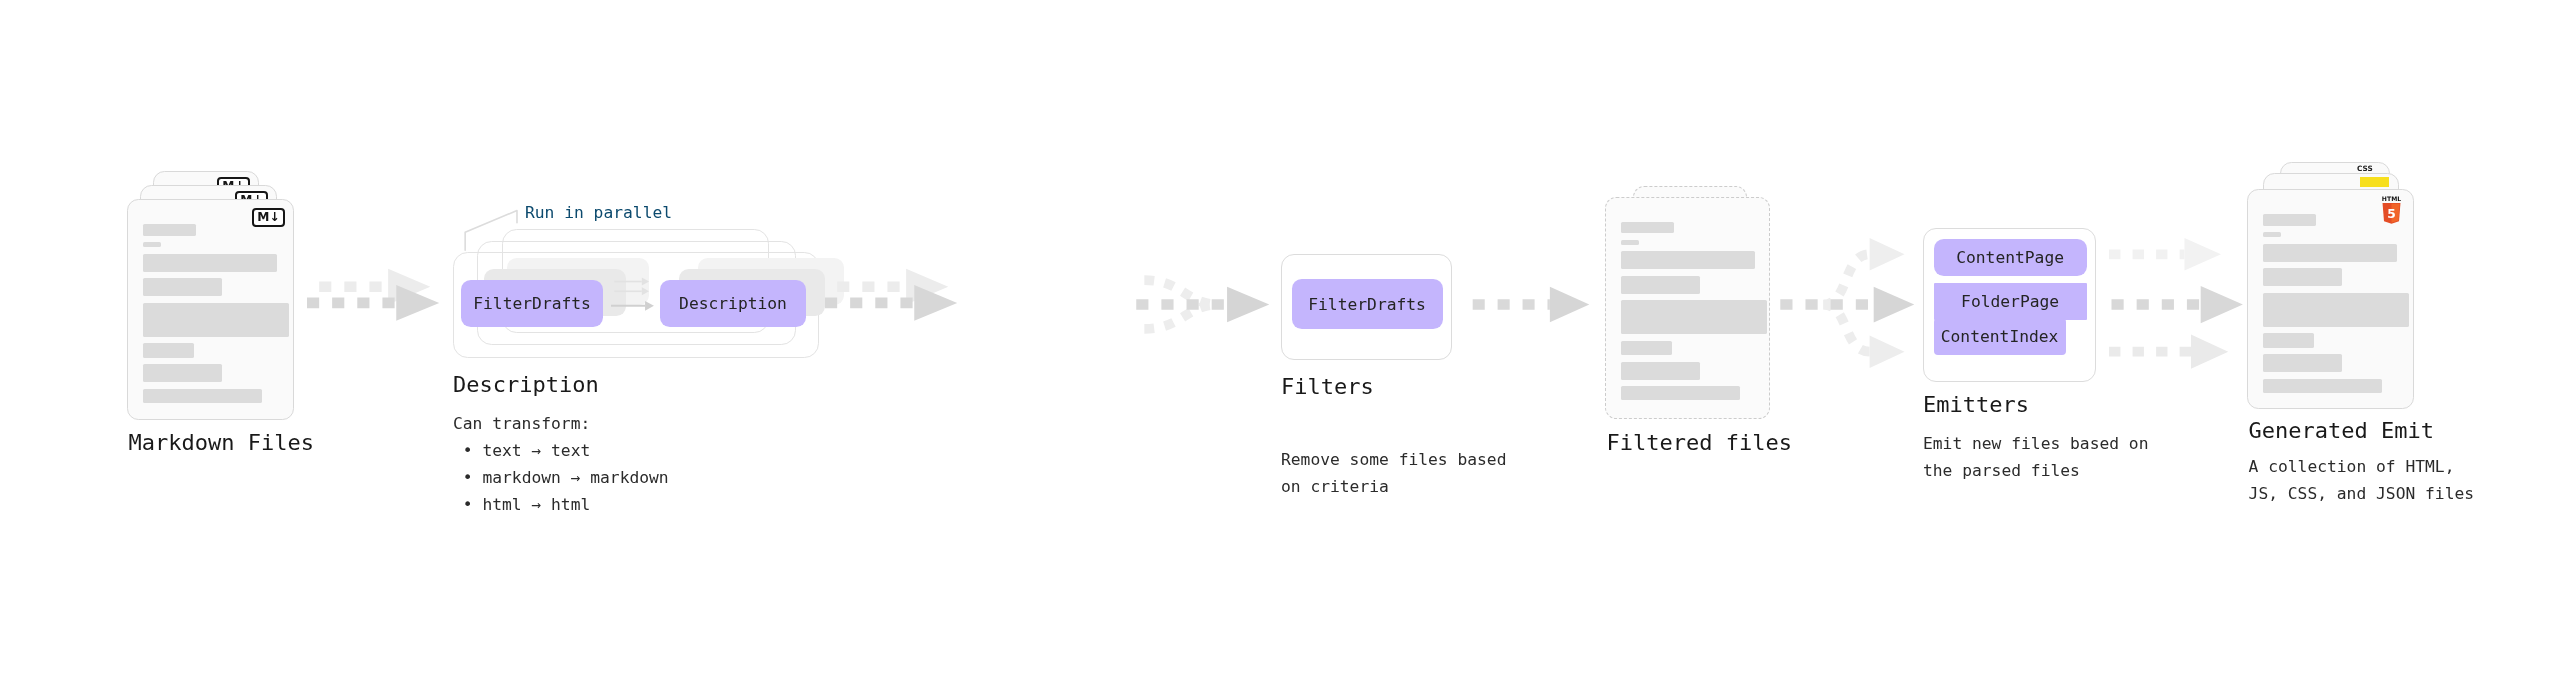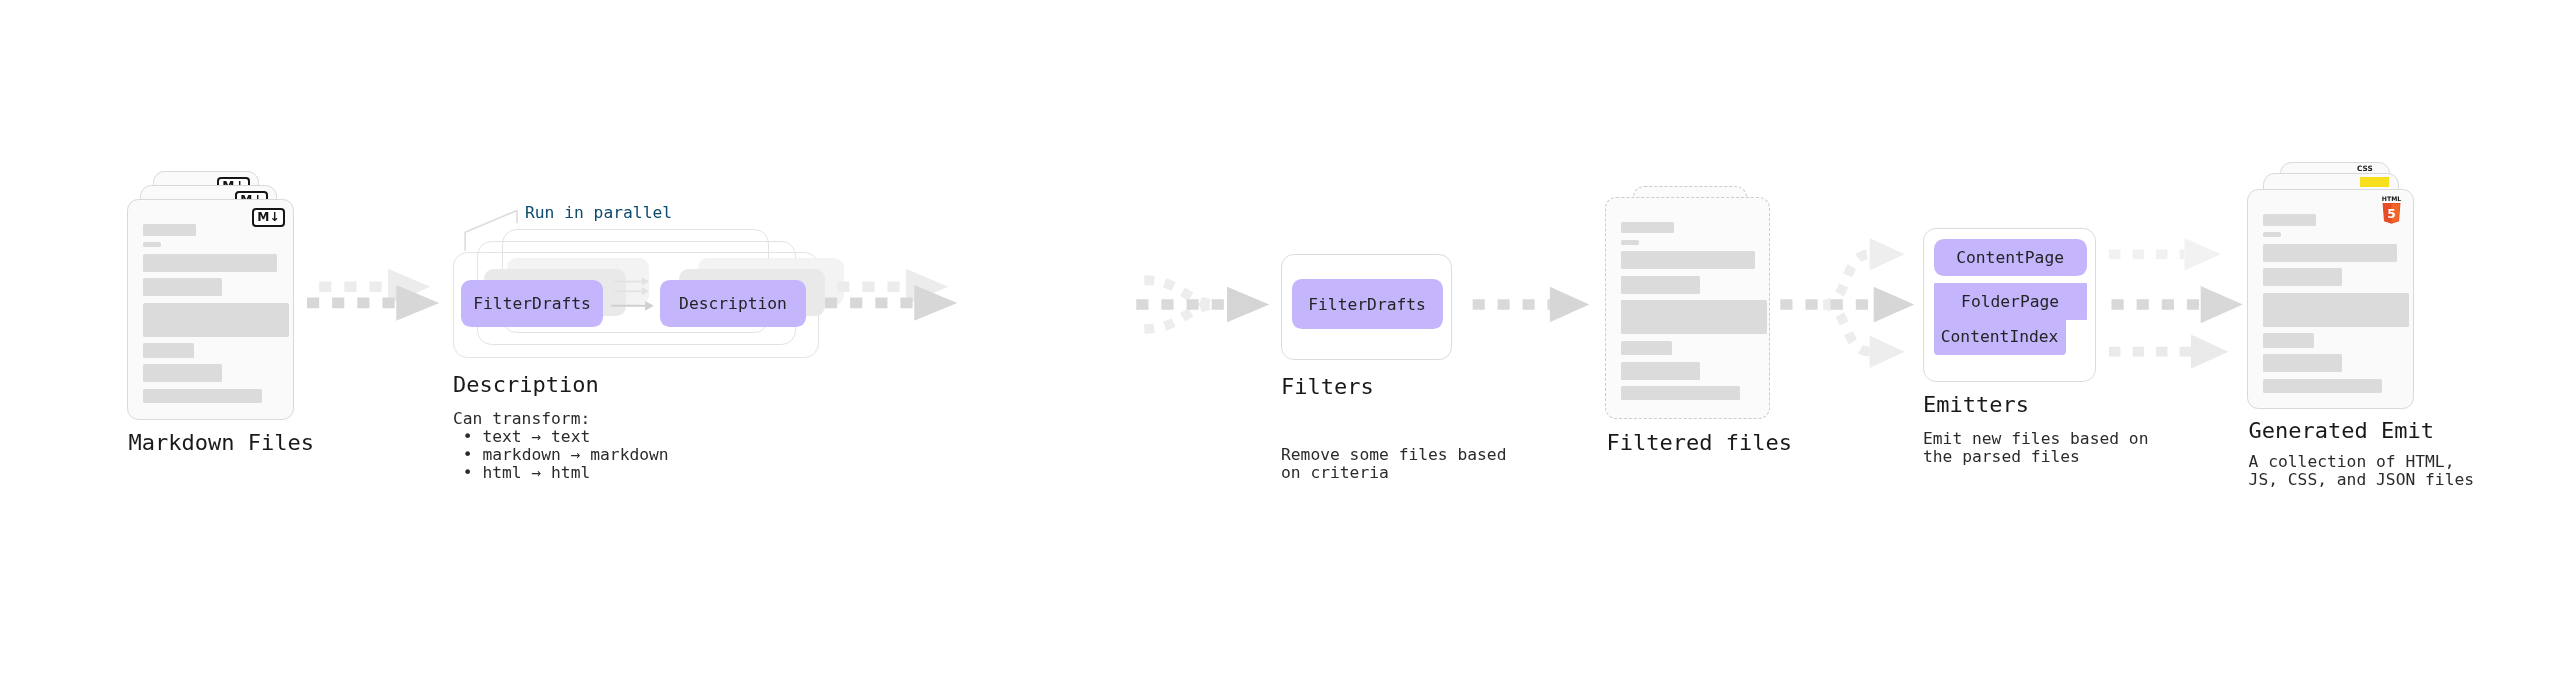--- a/index.html
+++ b/index.html
@@ -32,21 +32,21 @@
 
   
   .frame{position:absolute;border:1.6px solid #e3e3e3;border-radius:14.6px;box-sizing:border-box;background:transparent;}
   .panel{position:absolute;border:1.6px solid #dcdcdc;border-radius:13px;background:#fff;box-sizing:border-box;}
   .pill{position:absolute;background:#c4b5fd;border-radius:9.8px;display:flex;align-items:center;
         justify-content:center;font-size:16.3px;color:#242424;white-space:nowrap;}
   .pill.g1{background:#e9e9e9;} .pill.g2{background:#f3f3f3;}
 
   
   .label{position:absolute;font-size:22px;line-height:28px;color:#191919;white-space:nowrap;}
-  .desc{position:absolute;font-size:16.3px;line-height:18px;color:#2b2b2b;white-space:pre-wrap;}
+  .desc{position:absolute;font-size:16.3px;line-height:27px;color:#2b2b2b;white-space:pre-wrap;}
   .annotation{position:absolute;font-size:16.3px;line-height:19.5px;color:#0c4a6e;white-space:nowrap;}
   svg{display:block;overflow:visible;}
 </style>
 </head>
 <body>
 
 <div class="canvas">
 
   <div class="stage" style="left:127px;top:171px;width:228px;height:293px;">
     <div class="doc" style="left:26px;top:0;width:106px;height:221px;">

